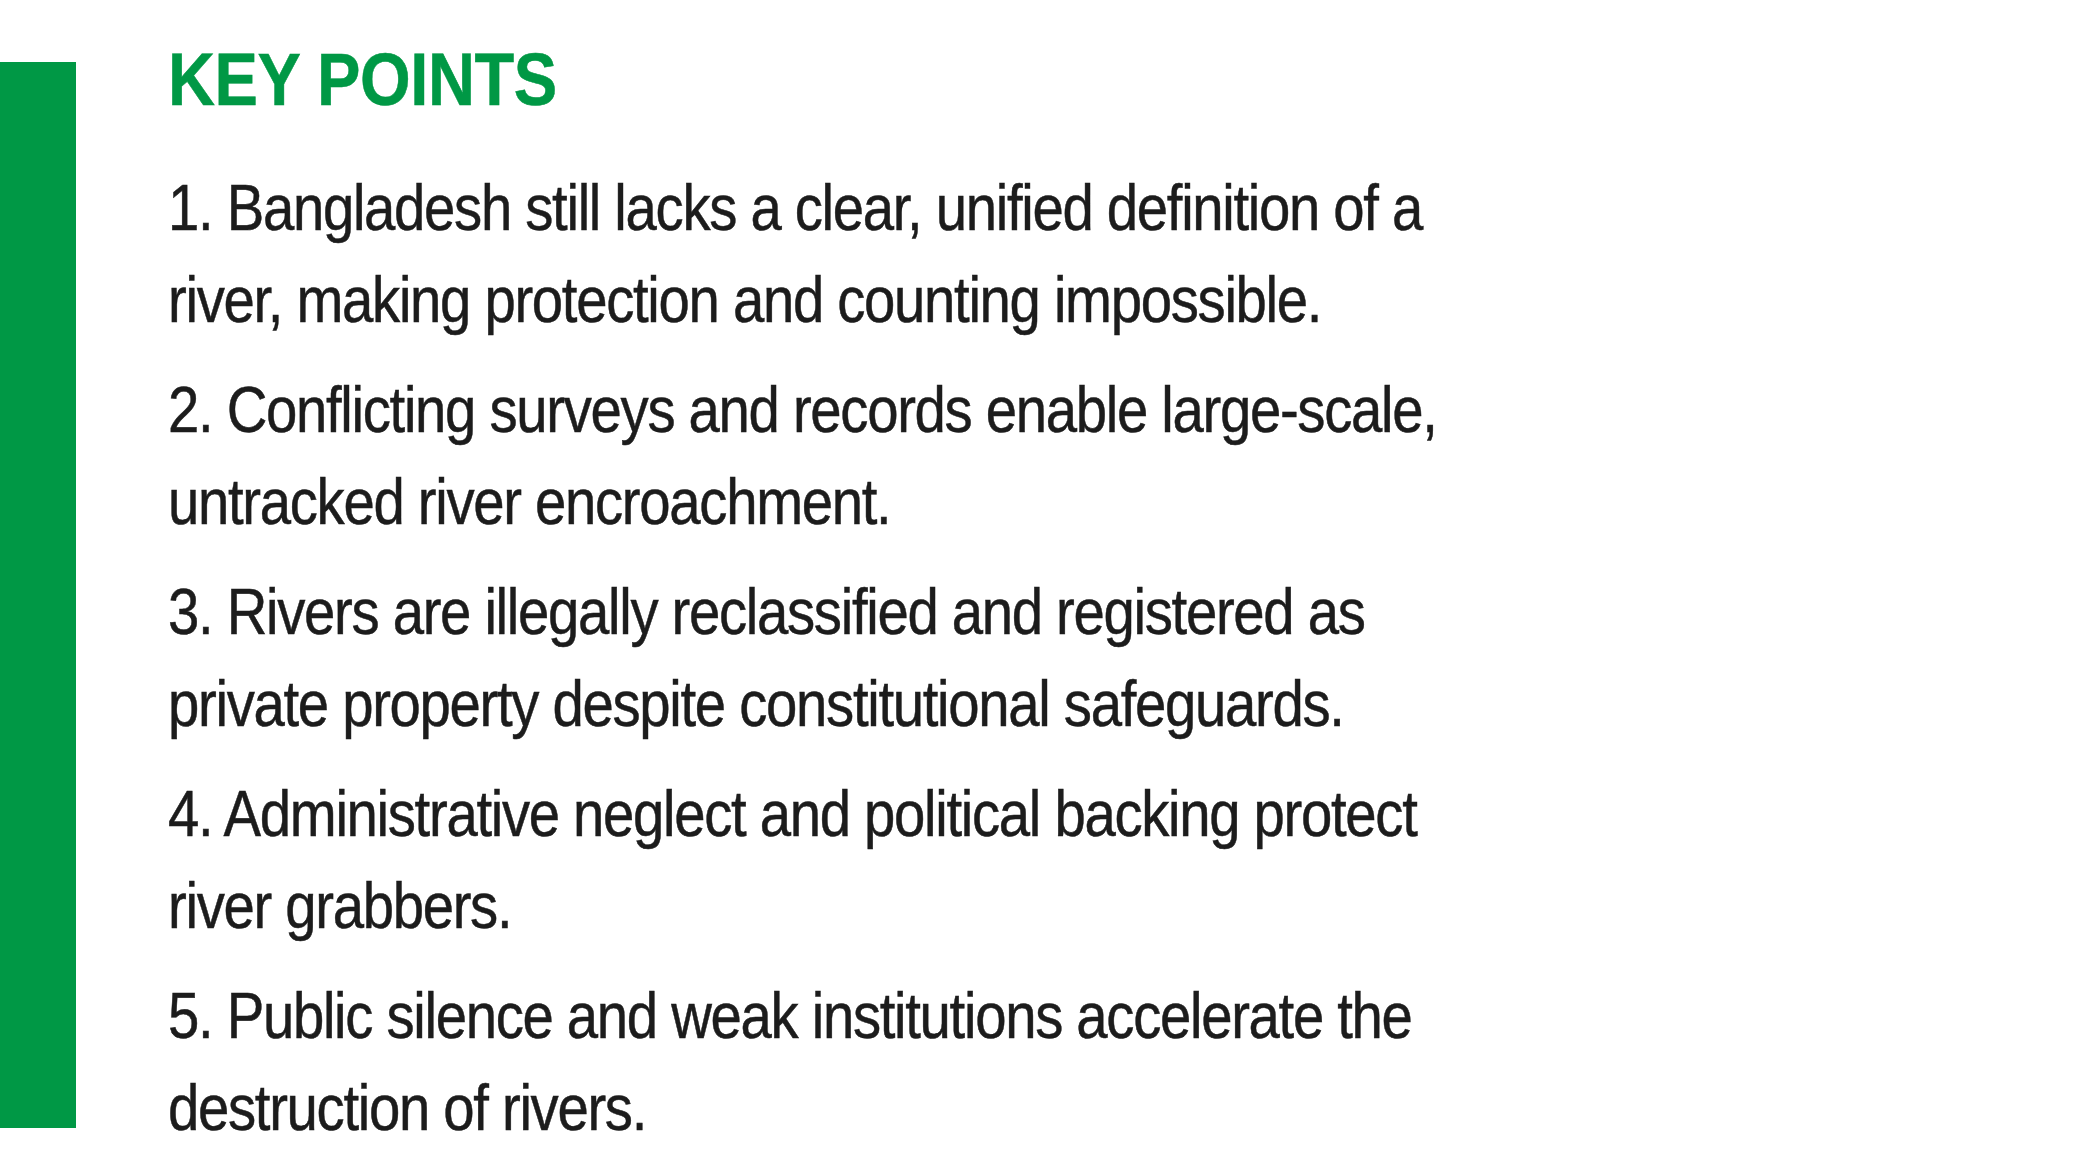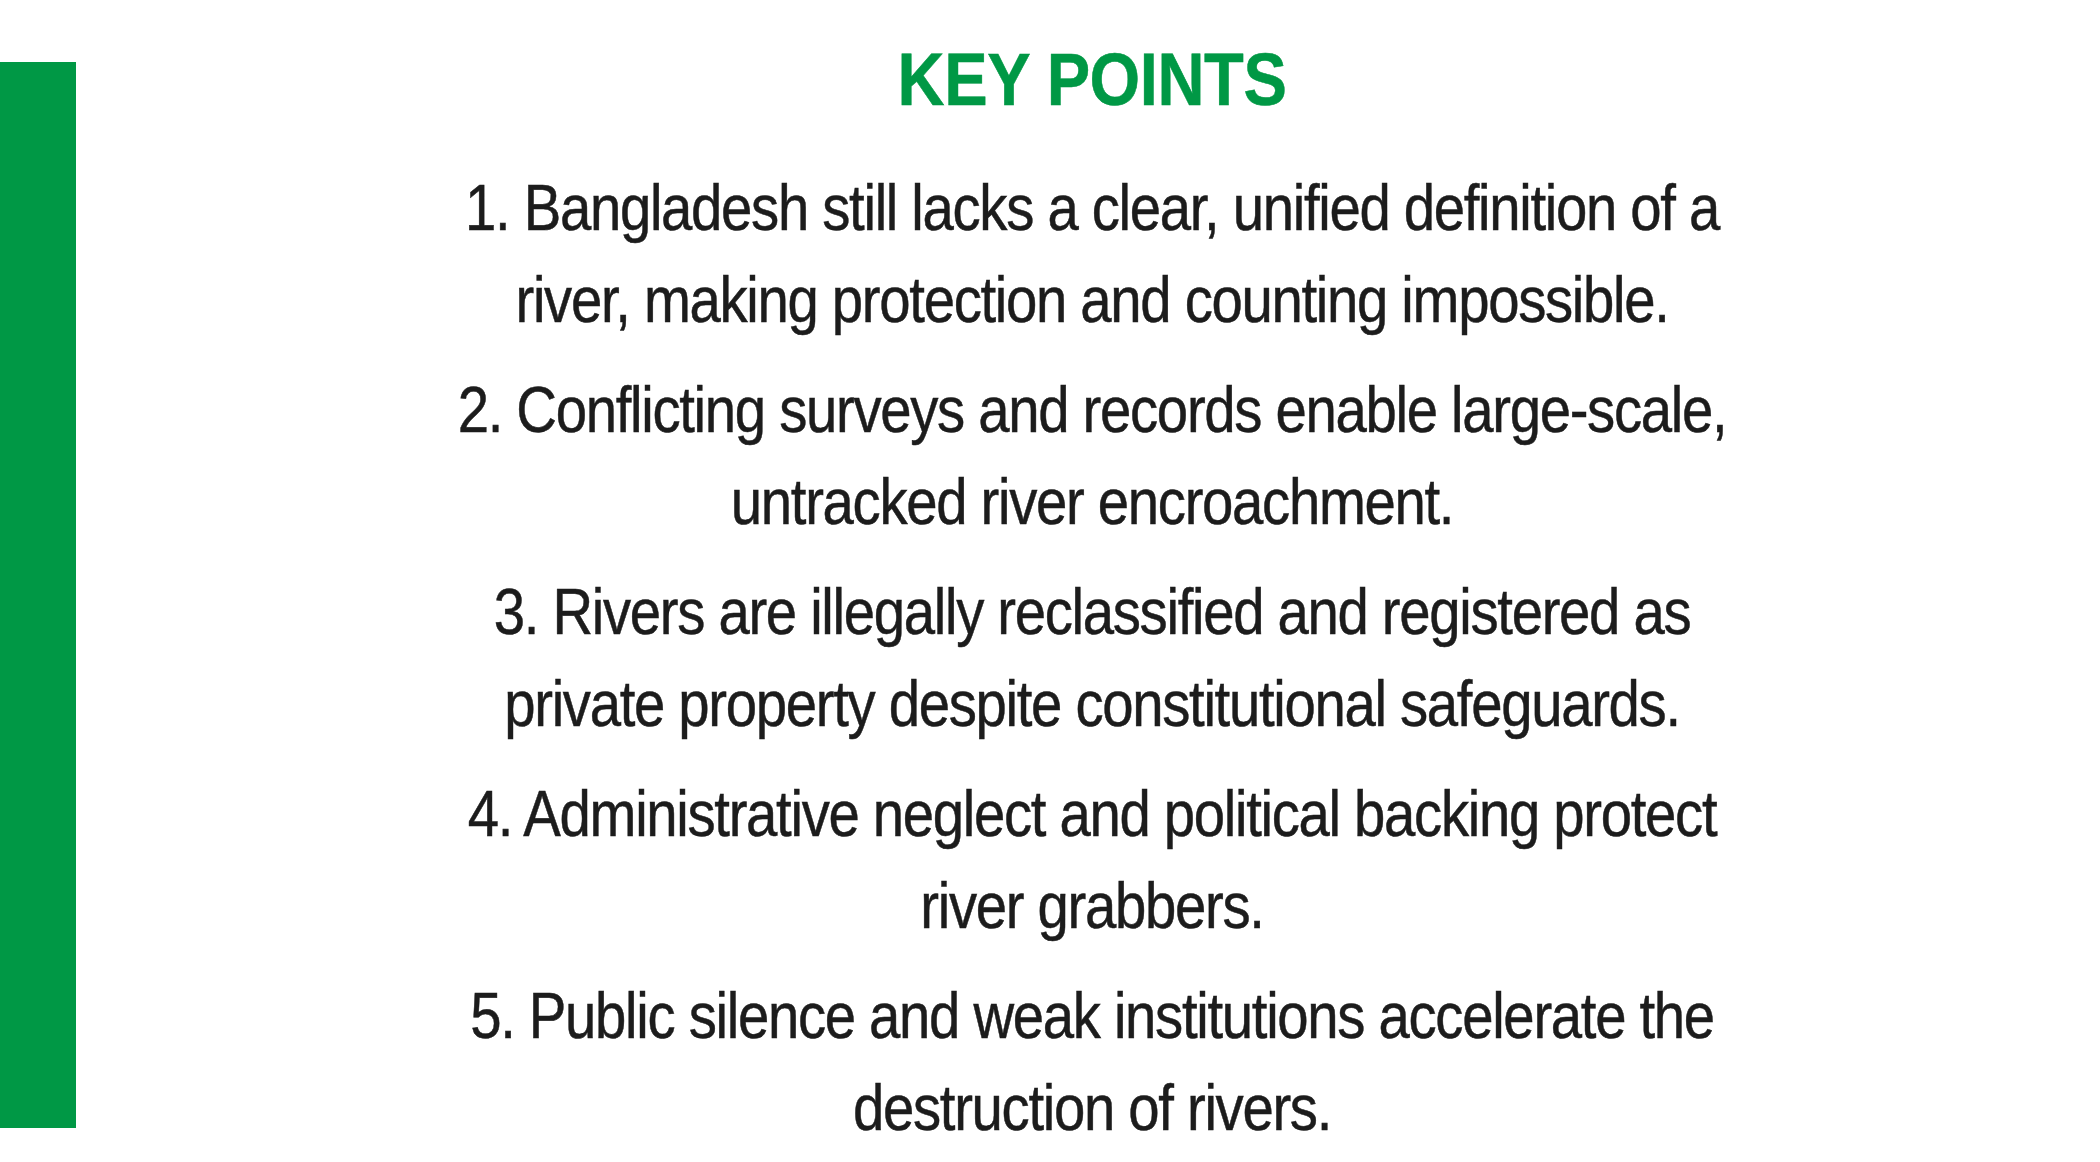--- a/index.html
+++ b/index.html
@@ -7,21 +7,20 @@
     padding: 0;
     background: #ffffff;
   }
   .canvas {
     position: relative;
     width: 2100px;
     height: 1162px;
     background: var(--background, #ffffff);
     overflow: hidden;
     font-family: "Liberation Sans", sans-serif;
-    text-align: center;
   }
   .accent-bar {
     position: absolute;
     left: 0;
     top: 62px;
     width: 76px;
     height: 1066px;
     background: var(--accent, #009845);
   }
   .content {

